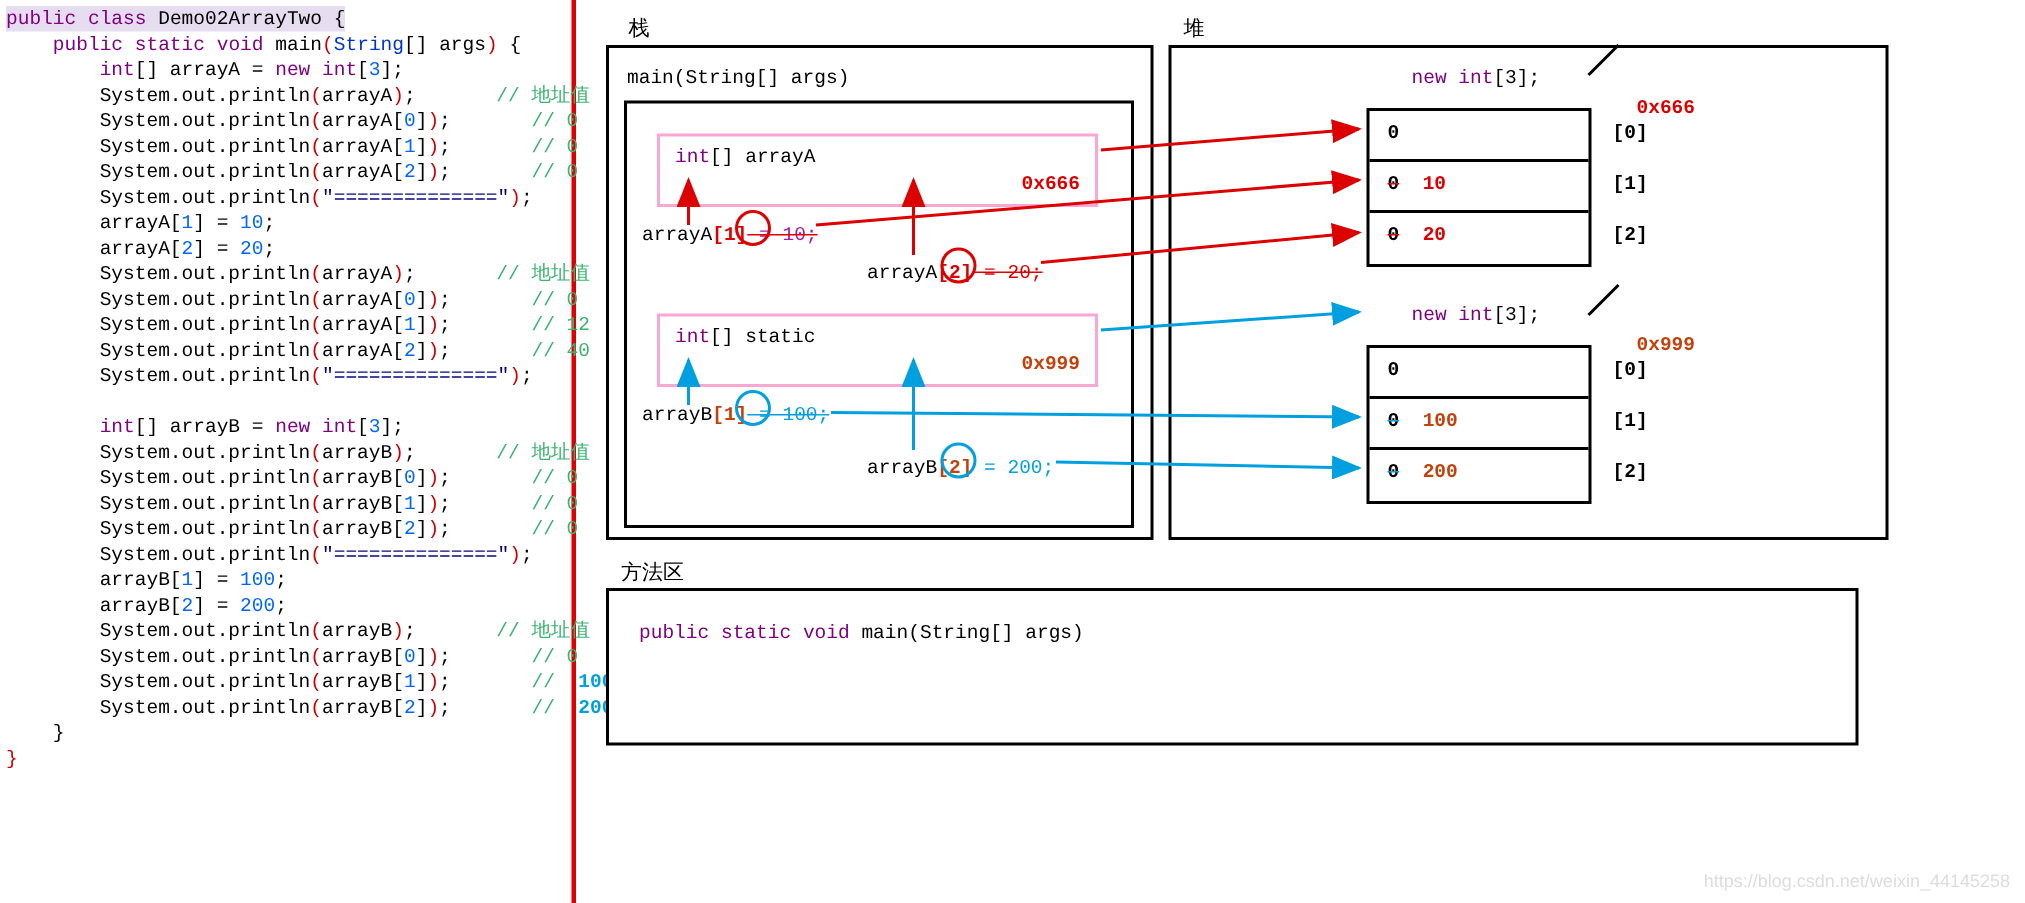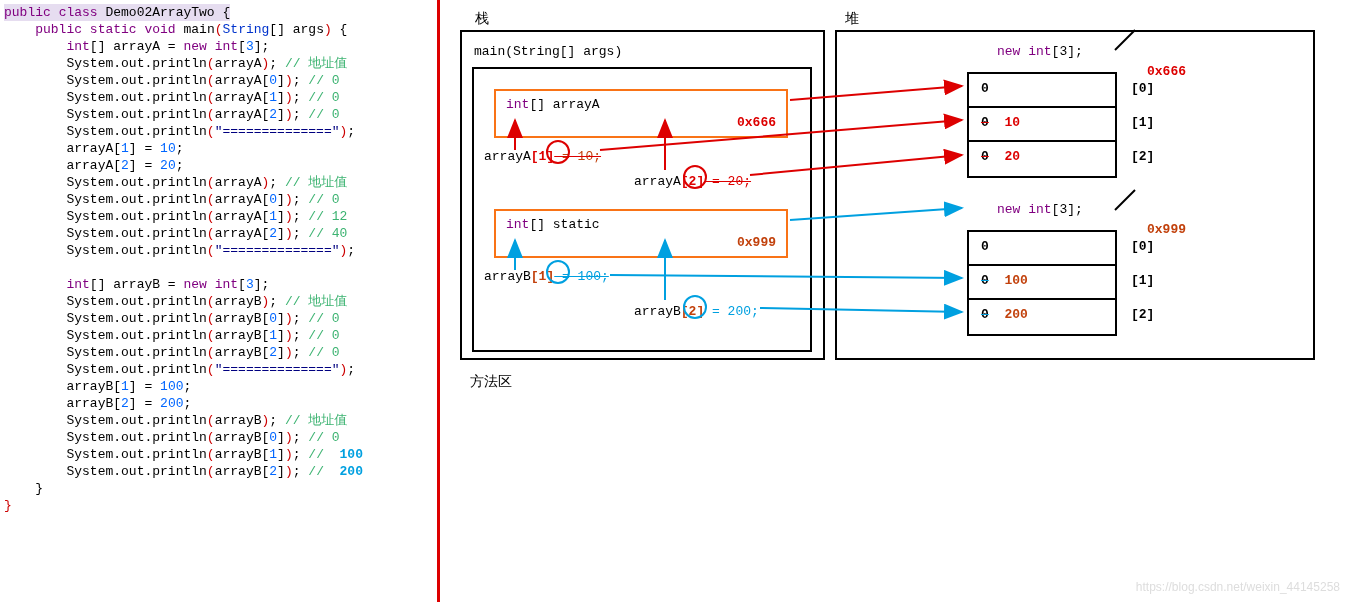--- a/index.html
+++ b/index.html
@@ -8,50 +8,50 @@
     padding: 0;
     font-family: Consolas, 'Courier New', monospace;
     font-size: 13px;
     background: #fff;
     width: 1350px;
     height: 602px;
     position: relative;
   }
   .container { display: flex; width: 100%; height: 100%; }
   .code-panel {
-    width: 440px;
+    width: 384px;
     padding: 4px 0 0 4px;
     border-right: 3px solid #d00;
     white-space: pre;
     line-height: 17px;
   }
   .kw-purple { color: #800080; }
   .kw-blue { color: #0033cc; }
   .num-blue { color: #0066ff; }
   .num-cyan { color: #00a0e0; font-weight: bold; }
   .str-navy { color: #000080; }
   .paren-red { color: #cc0000; }
   .ident { color: #000; }
-  .comment { color: #3CB371; }
+  .comment { color: #3CB371; margin-left: 46px; }
   .brace { color: #000; }
   .highlight { background: #e6ddf0; display: inline-block; }
   .diagram-panel {
     flex: 1;
     position: relative;
     padding: 0;
   }
   .label { position: absolute; font-weight: normal; font-size: 14px; }
   .box { position: absolute; border: 2px solid #000; background: #fff; }
   .heap-cell-box { position: absolute; border: 2px solid #000; }
   .heap-cell { border-bottom: 2px solid #000; height: 34px; line-height: 30px; padding-left: 12px; font-weight: bold; position: relative; }
   .heap-cell:last-child { border-bottom: none; }
   .idx { position: absolute; left: 130px; font-weight: bold; }
   .red-text { color: #d00; font-weight: bold; }
   .blue-text { color: #c2410c; font-weight: bold; }
-  .inner-box { border: 2px solid #f97316; padding: 6px 10px; position: absolute; }
+  .inner-box { border: 2px solid #f9a8d4; padding: 6px 10px; position: absolute; }
   .addr { font-weight: bold; margin-top: 18px; }
   svg.overlay { position: absolute; top: 0; left: 0; pointer-events: none; }
   .struck { text-decoration: line-through; text-decoration-color: #d00; }
   .struck.blue { text-decoration-color: #00a0e0; }
   .watermark { position: absolute; right: 10px; bottom: 8px; color: #ddd; font-size: 12px; font-family: Arial; }
 </style>
 </head>
 <body>
 
 <div class="container">
@@ -95,21 +95,21 @@
     <div class="box" style="left:20px; top:30px; width:365px; height:330px;">
       <div style="position:absolute; left:12px; top:12px;">main(String[] args)</div>
 
       <div class="box" style="left:10px; top:35px; width:340px; height:285px;">
 
         <div class="inner-box" style="left:20px; top:20px; width:294px;">
           <span class="kw-purple">int</span><span>[] arrayA</span>
           <span class="addr red-text" style="float:right;">0x666</span>
         </div>
         <div style="position:absolute; left:10px; top:80px;">
-          <span>arrayA</span><span class="red-text">[1]</span><span class="struck" style="color:#c2410c;margin-top:48px;"> = 10;</span>
+          <span>arrayA</span><span class="red-text">[1]</span><span class="struck" style="color:#a21caf;margin-top:48px;"> = 10;</span>
         </div>
         <div style="position:absolute; left:160px; top:105px;">
           <span>arrayA</span><span class="red-text">[2]</span><span class="struck" style="color:#d00;"> = 20;</span>
         </div>
 
         <div class="inner-box" style="left:20px; top:140px; width:294px;">
           <span class="kw-purple">int</span><span>[] static</span>
           <span class="addr blue-text" style="float:right;">0x999</span>
         </div>
         <div style="position:absolute; left:10px; top:200px;">
@@ -138,20 +138,25 @@
       </div>
       <span class="addr blue-text" style="position:absolute; left:310px; top:172px;">0x999</span>
       <div class="heap-cell-box" style="left:130px; top:198px; width:150px;">
         <div class="heap-cell"><span>0</span><span class="idx" style="left:162px;">[0]</span></div>
         <div class="heap-cell"><span class="struck blue">0</span>&nbsp;&nbsp;<span class="blue-text">100</span><span class="idx" style="left:162px;">[1]</span></div>
         <div class="heap-cell"><span class="struck blue">0</span>&nbsp;&nbsp;<span class="blue-text">200</span><span class="idx" style="left:162px;">[2]</span></div>
       </div>
     </div>
 
     <span class="label" style="left:30px; top:373px;font-family:Liberation Mono, monospace;">方法区</span>
+    <div class="box" style="left:20px; top:392px; width:835px; height:105px;">
+      <div style="position:absolute; left:20px; top:20px;">
+        <span class="kw-purple">public</span> <span class="kw-purple">static</span> <span class="kw-purple">void</span> <span>main(String[] args)</span>
+      </div>
+    </div>
 
     <svg class="overlay" width="900" height="520">
       <defs>
         <marker id="ar" markerWidth="10" markerHeight="8" refX="9" refY="4" orient="auto">
           <path d="M0,0 L10,4 L0,8 Z" fill="#d00"></path>
         </marker>
         <marker id="ab" markerWidth="10" markerHeight="8" refX="9" refY="4" orient="auto">
           <path d="M0,0 L10,4 L0,8 Z" fill="#00a0e0"></path>
         </marker>
       </defs>

